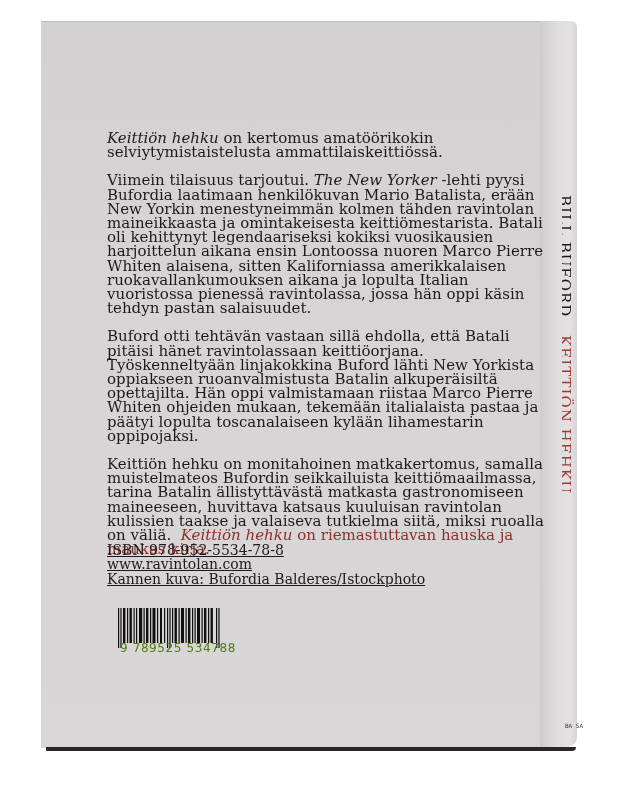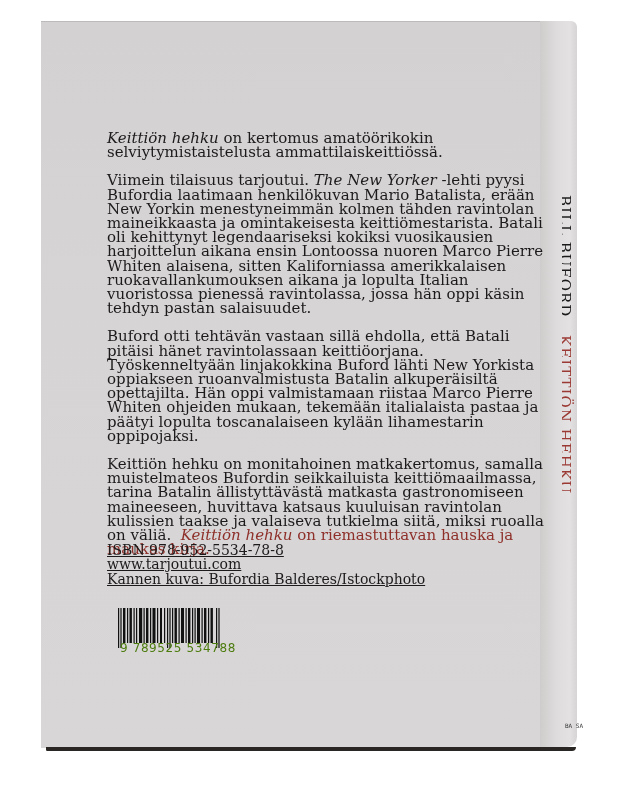--- a/index.html
+++ b/index.html
@@ -77,21 +77,21 @@
     <span>Buford otti tehtävän vastaan sillä ehdolla, että Batali pitäisi hänet ravintolassaan keittiöorjana. Työskenneltyään linjakokkina Buford lähti New Yorkista oppiakseen ruoanvalmistusta Batalin alkuperäisiltä opettajilta. Hän oppi valmistamaan riistaa Marco Pierre Whiten ohjeiden mukaan, tekemään italialaista pastaa ja päätyi lopulta toscanalaiseen kylään lihamestarin oppipojaksi.</span>
   </p>
   <p>
     <span>Keittiön hehku on monitahoinen matkakertomus, samalla muistelmateos Bufordin seikkailuista keittiömaailmassa, tarina Batalin ällistyttävästä matkasta gastronomiseen maineeseen, huvittava katsaus kuuluisan ravintolan kulissien taakse ja valaiseva tutkielma siitä, miksi ruoalla on väliä.</span>&nbsp;
     <span class="red"><em>Keittiön hehku</em><span> on riemastuttavan hauska ja maukas kirja.</span></span>
   </p>
 </div>
 
 <div class="meta">
   <div>ISBN 978-952-5534-78-8</div>
-  <div>www.tarjoutui.com</div>
+  <div>www.ravintolan.com</div>
   <div style="margin-top:2px">Kannen kuva: Bufordia Balderes/Istockphoto</div>
 </div>
 
 <svg class="barcode" viewBox="0 0 102 40" preserveAspectRatio="none">
   <g fill="#111">
     <rect x="0" y="0" width="1.2" height="40"></rect>
       <rect x="2.4" y="0" width="1.2" height="40"></rect>
     <rect x="5" y="0" width="2.4" height="35"></rect>
       <rect x="9" y="0" width="1.2" height="35"></rect>
     <rect x="11.5" y="0" width="2.4" height="35"></rect>

